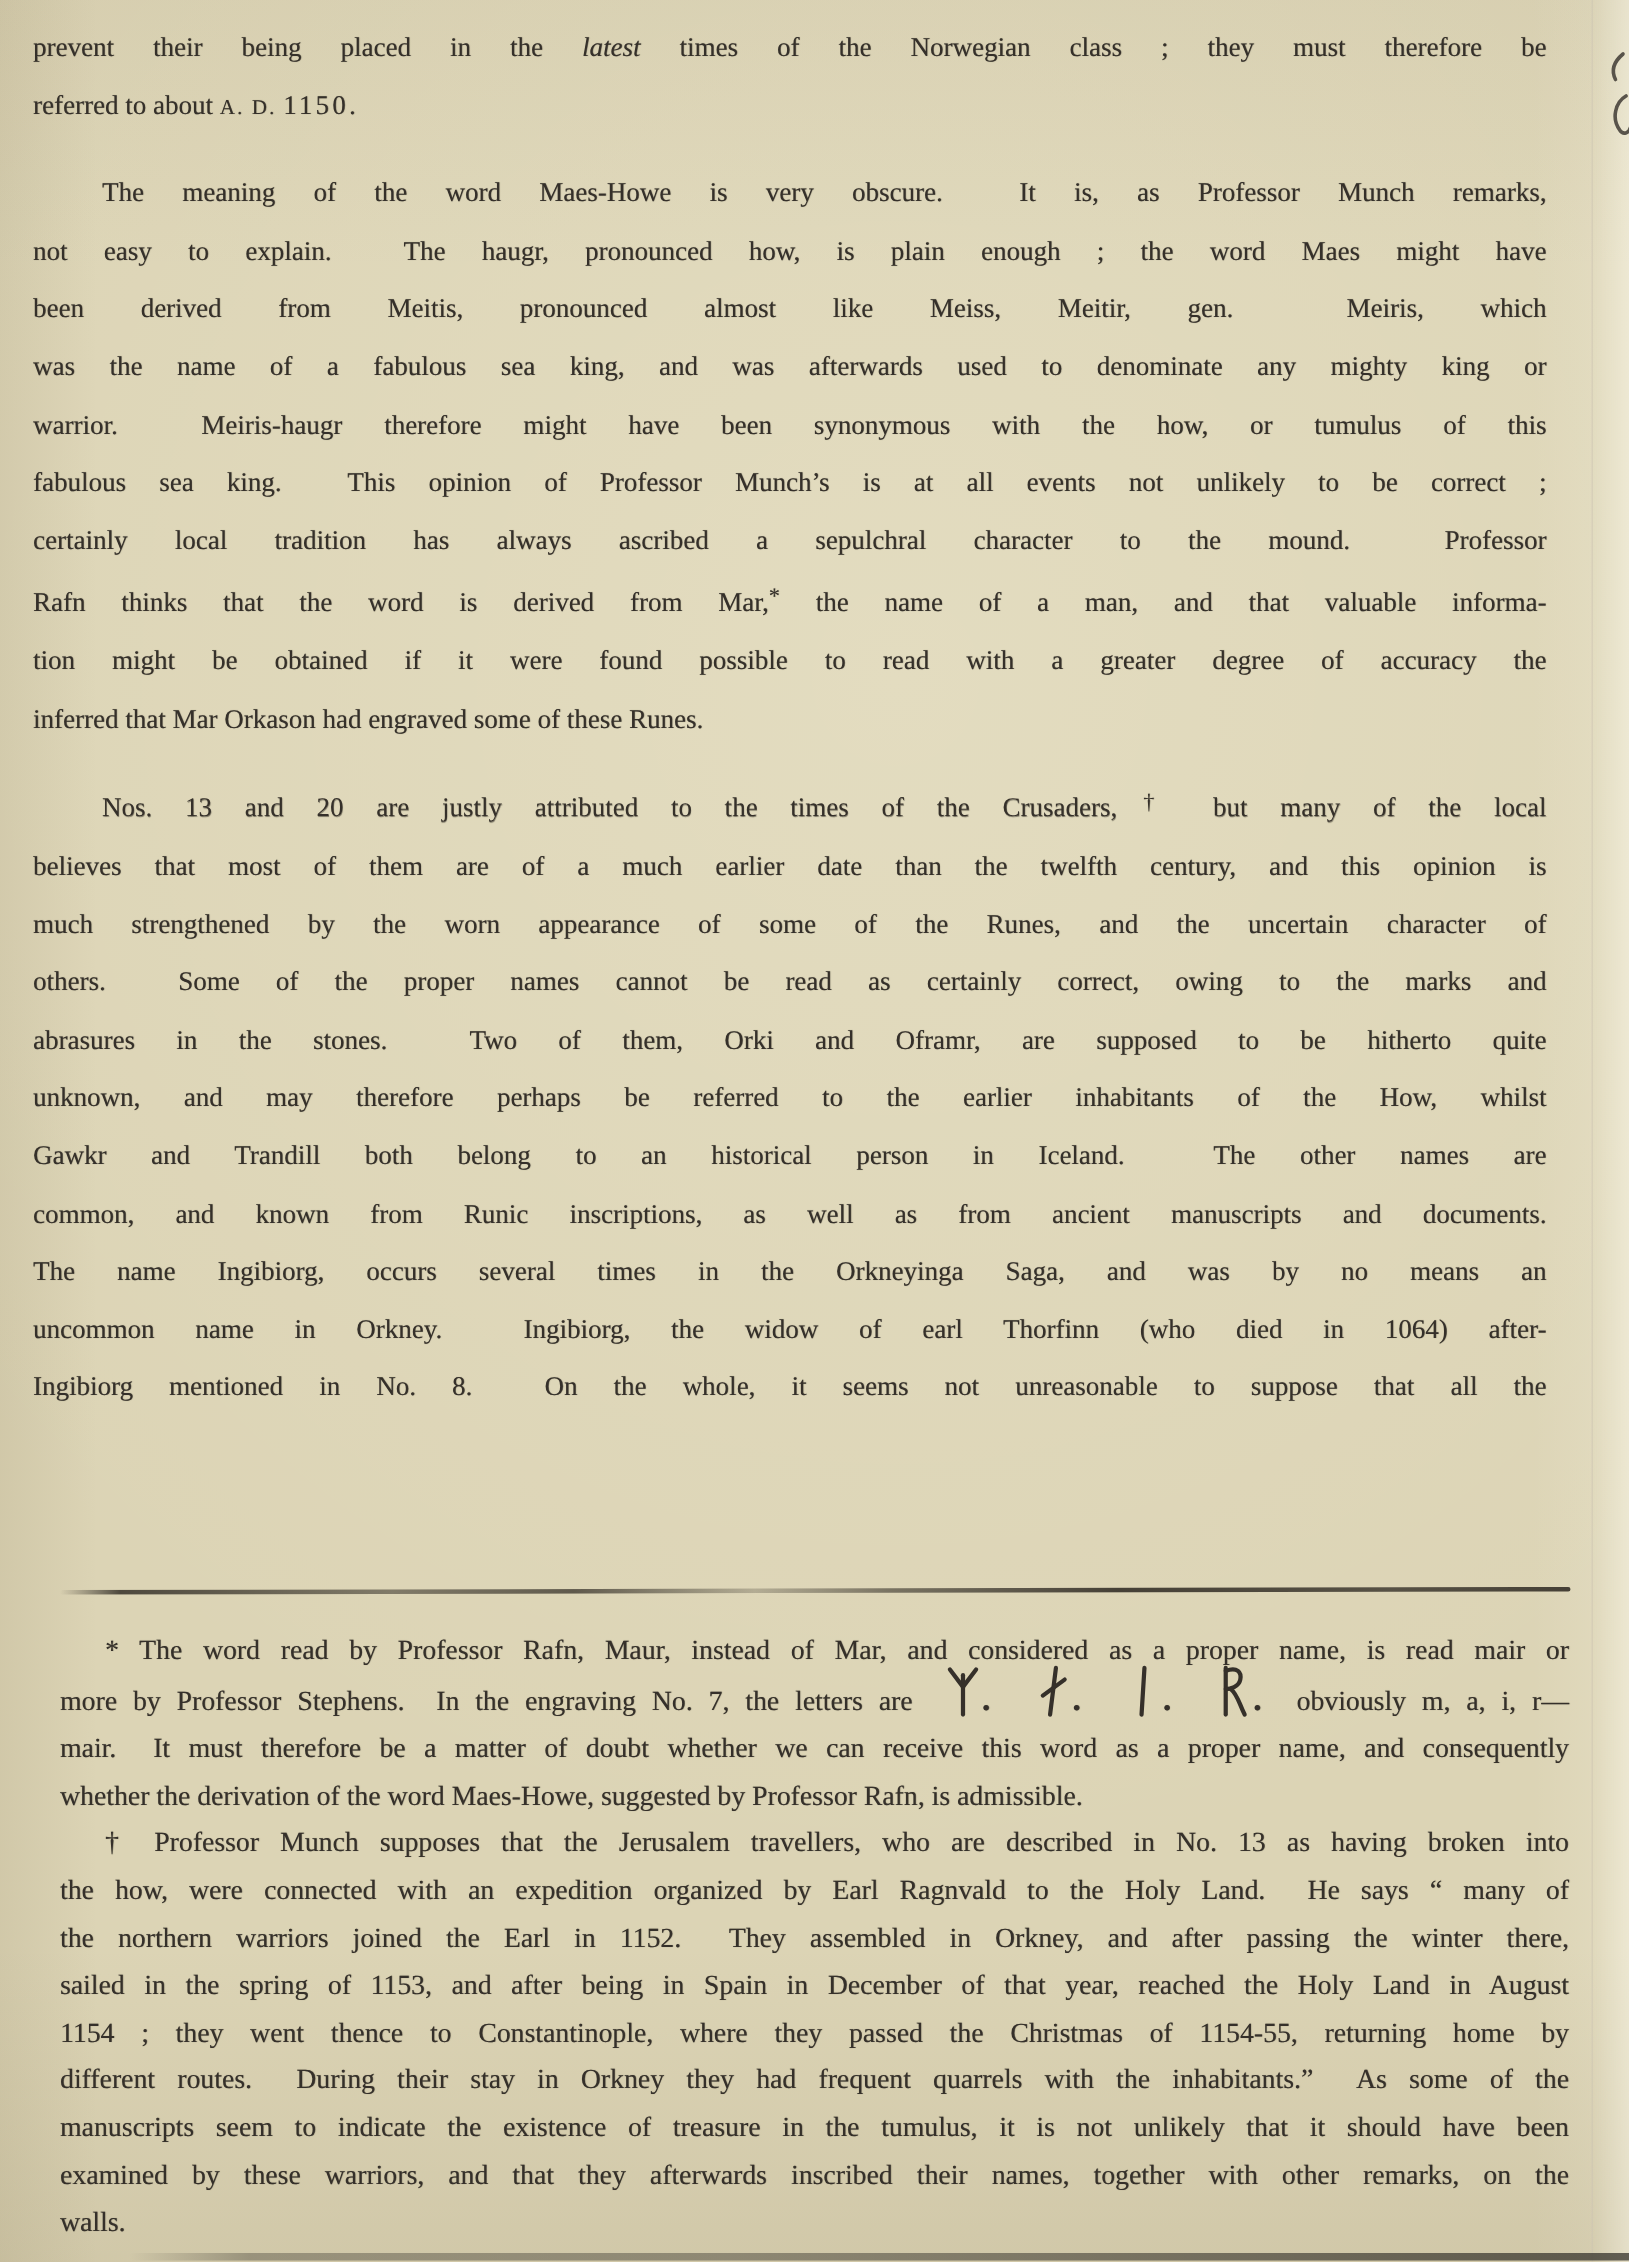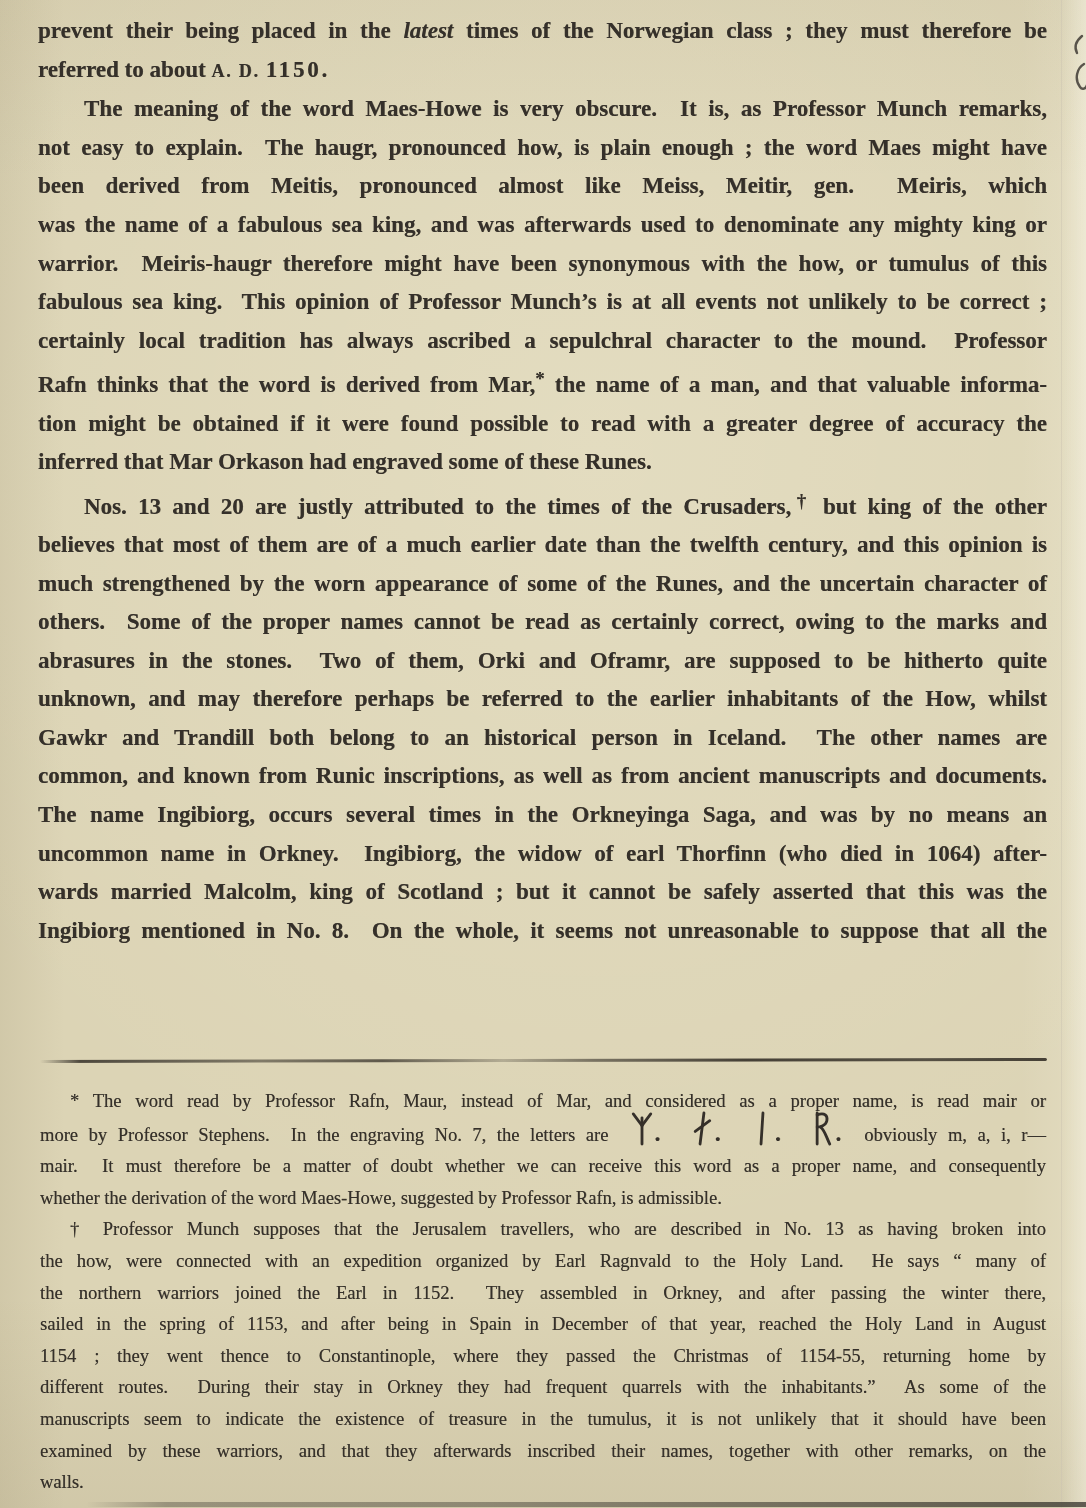--- a/index.html
+++ b/index.html
@@ -21,33 +21,33 @@
   }
   
   .edge-strip{
     position:absolute;top:0;right:0;bottom:0;width:24px;
     background:linear-gradient(90deg, rgba(0,0,0,0), rgba(255,253,242,0.35));
     border-left:1px solid rgba(120,108,75,0.18);
   }
   .edge-marks{position:absolute;top:32px;right:-3px;width:22px;height:72px;}
   .edge-marks path{stroke:var(--ink);stroke-width:2.4;fill:none;stroke-linecap:round;opacity:.8;}
 
-  .main{position:absolute;left:38px;width:1009px;top:12px;font-size:23px;line-height:38.6px;font-weight:bold;}
+  .main{position:absolute;left:22px;width:1009px;top:12px;font-size:18px;line-height:38.6px;}
   .footnotes{position:absolute;left:40px;width:1006px;top:1086px;font-size:18.5px;line-height:31.6px;}
 
   .tline{
     text-align:justify;
     text-shadow:0.3px 0.3px 0.5px rgba(48,43,34,0.55);
     white-space:normal;
   }
   .tline.j::after{content:"";display:inline-block;width:100%;height:0;}
   .main .tline.j{margin-bottom:-38.6px;}
   .footnotes .tline.j{margin-bottom:-31.6px;}
   .tline.noj{text-align:left;}
-  .main .ind{text-indent:46px;}
+  .main .ind{text-indent:46px;margin-top:18px;}
   .footnotes .ind{text-indent:30px;}
 
   .it{font-style:italic;}
   .sc{font-size:0.78em;letter-spacing:0.10em;}
   .num{letter-spacing:0.12em;}
   .ref{font-size:0.82em;vertical-align:0.35em;}
 
   .rune{display:inline-block;width:25px;height:2px;position:relative;}
   .rune svg{position:absolute;left:1px;bottom:-4px;width:22px;height:33px;overflow:visible;}
   .rune path{stroke:var(--ink);stroke-width:2.9;fill:none;stroke-linecap:round;stroke-linejoin:round;}
@@ -86,31 +86,30 @@
       <div class="tline j ind"><span>The meaning of the word Maes-Howe is very obscure.&nbsp; It is, as Professor Munch remarks,</span></div>
       <div class="tline j"><span>not easy to explain.&nbsp; The haugr, pronounced how, is plain enough ; the word Maes might have</span></div>
       <div class="tline j"><span>been derived from Meitis, pronounced almost like Meiss, Meitir, gen.&nbsp; Meiris, which</span></div>
       <div class="tline j"><span>was the name of a fabulous sea king, and was afterwards used to denominate any mighty king or</span></div>
       <div class="tline j"><span>warrior.&nbsp; Meiris-haugr therefore might have been synonymous with the how, or tumulus of this</span></div>
       <div class="tline j"><span>fabulous sea king.&nbsp; This opinion of Professor Munch’s is at all events not unlikely to be correct ;</span></div>
       <div class="tline j"><span>certainly local tradition has always ascribed a sepulchral character to the mound.&nbsp; Professor</span></div>
       <div class="tline j"><span>Rafn thinks that the word is derived from Mar,</span><span class="ref">*</span><span> the name of a man, and that valuable informa-</span></div>
       <div class="tline j"><span>tion might be obtained if it were found possible to read with a greater degree of accuracy the</span></div>
       <div class="tline noj"><span>inferred that Mar Orkason had engraved some of these Runes.</span></div>
-      <div class="tline j ind"><span>Nos. 13 and 20 are justly attributed to the times of the Crusaders,</span><span class="ref">†</span><span> but king of the other</span></div>
+      <div class="tline j ind"><span>Nos. 13 and 20 are justly attributed to the times of the Crusaders,</span><span class="ref">†</span><span> but many of the local</span></div>
       <div class="tline j"><span>believes that most of them are of a much earlier date than the twelfth century, and this opinion is</span></div>
       <div class="tline j"><span>much strengthened by the worn appearance of some of the Runes, and the uncertain character of</span></div>
       <div class="tline j"><span>others.&nbsp; Some of the proper names cannot be read as certainly correct, owing to the marks and</span></div>
       <div class="tline j"><span>abrasures in the stones.&nbsp; Two of them, Orki and Oframr, are supposed to be hitherto quite</span></div>
       <div class="tline j"><span>unknown, and may therefore perhaps be referred to the earlier inhabitants of the How, whilst</span></div>
       <div class="tline j"><span>Gawkr and Trandill both belong to an historical person in Iceland.&nbsp; The other names are</span></div>
       <div class="tline j"><span>common, and known from Runic inscriptions, as well as from ancient manuscripts and documents.</span></div>
       <div class="tline j"><span>The name Ingibiorg, occurs several times in the Orkneyinga Saga, and was by no means an</span></div>
       <div class="tline j"><span>uncommon name in Orkney.&nbsp; Ingibiorg, the widow of earl Thorfinn (who died in 1064) after-</span></div>
-      <div class="tline j"><span>wards married Malcolm, king of Scotland ; but it cannot be safely asserted that this was the</span></div>
       <div class="tline j"><span>Ingibiorg mentioned in No. 8.&nbsp; On the whole, it seems not unreasonable to suppose that all the</span></div>
     </div>
 
   <div class="fn-rule"></div>
 
   <div class="footnotes" id="footnotes">
       <div class="tline j ind"><span>* The word read by Professor Rafn, Maur, instead of Mar, and considered as a proper name, is read mair or</span></div>
       <div class="tline j"><span>more by Professor Stephens.&nbsp; In the engraving No. 7, the letters are&nbsp; </span><span class="rune"><svg viewBox="0 0 22 34">
             <path d="M11 33 L11 6"></path>
             <path d="M11 14 L2 2"></path>

